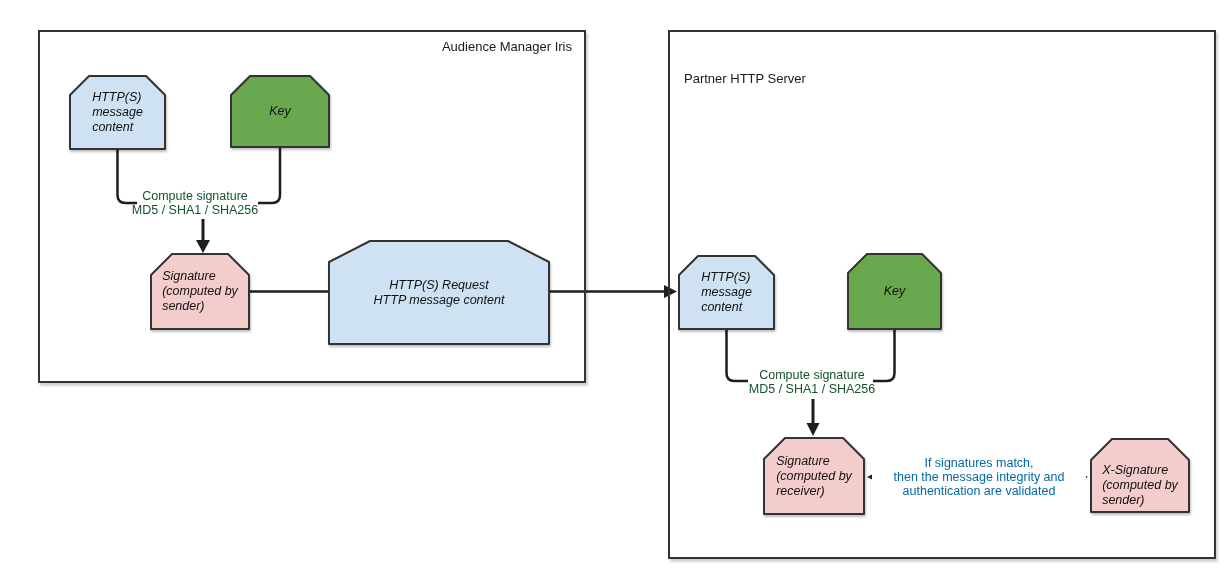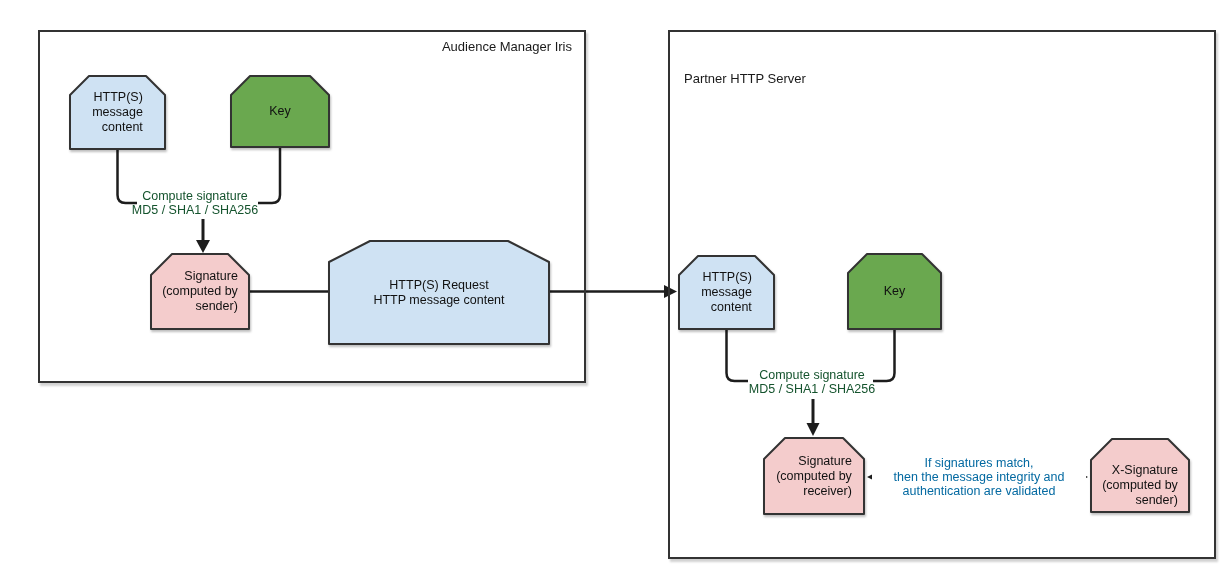--- a/index.html
+++ b/index.html
@@ -31,24 +31,25 @@
   }
   .shape svg polygon{
     stroke:#333333;
     stroke-width:2;
     stroke-linejoin:round;
   }
   .shape-text{
     position:absolute;inset:0;
     display:flex;flex-direction:column;
     align-items:center;justify-content:center;
-    text-align:right;
+    text-align:left;
     font-size:12.5px;line-height:15px;
     white-space:pre-line;
     color:#111;
+    font-style:italic;
   }
   .request-text{}
   .sig-red{color:#ea6b66;}
   .float-label{
     position:absolute;
     text-align:center;
     font-size:12.5px;line-height:14px;
     white-space:pre-line;
     color:#14532d;
   }

